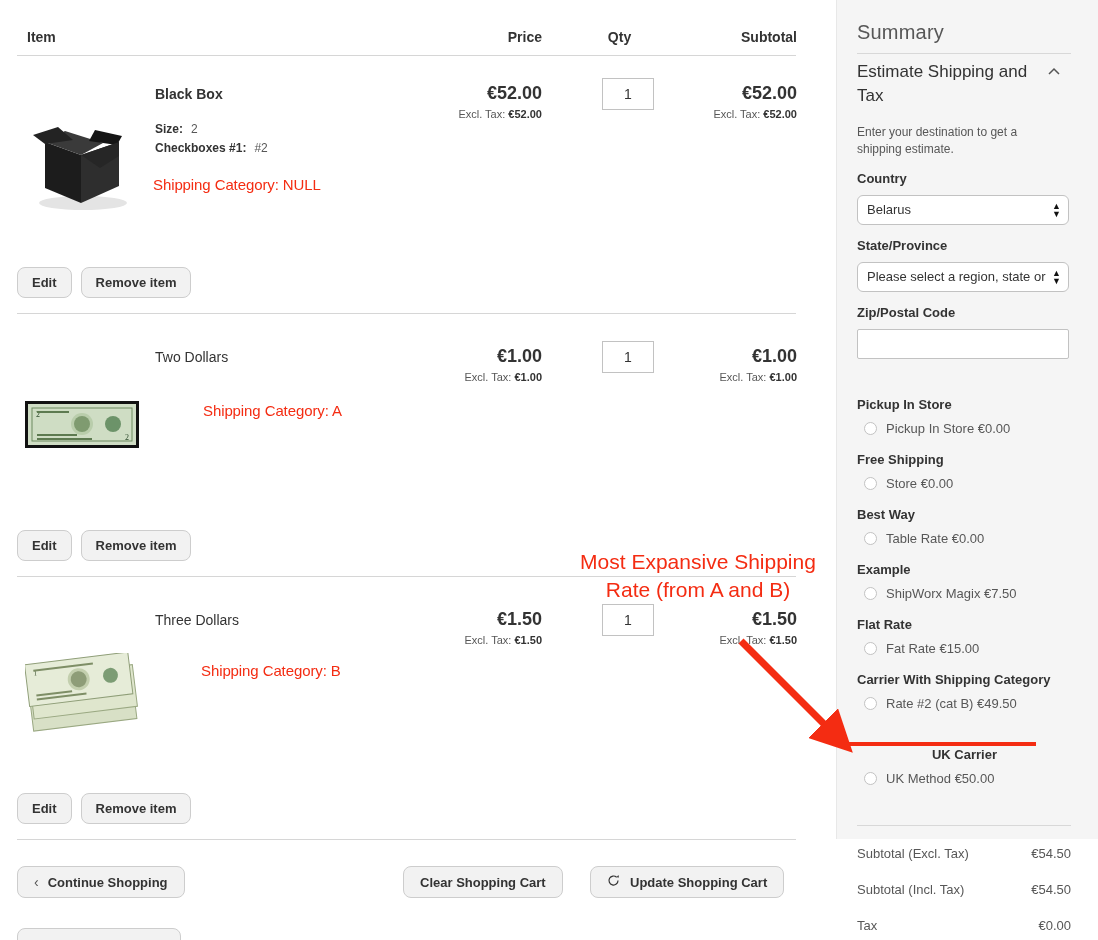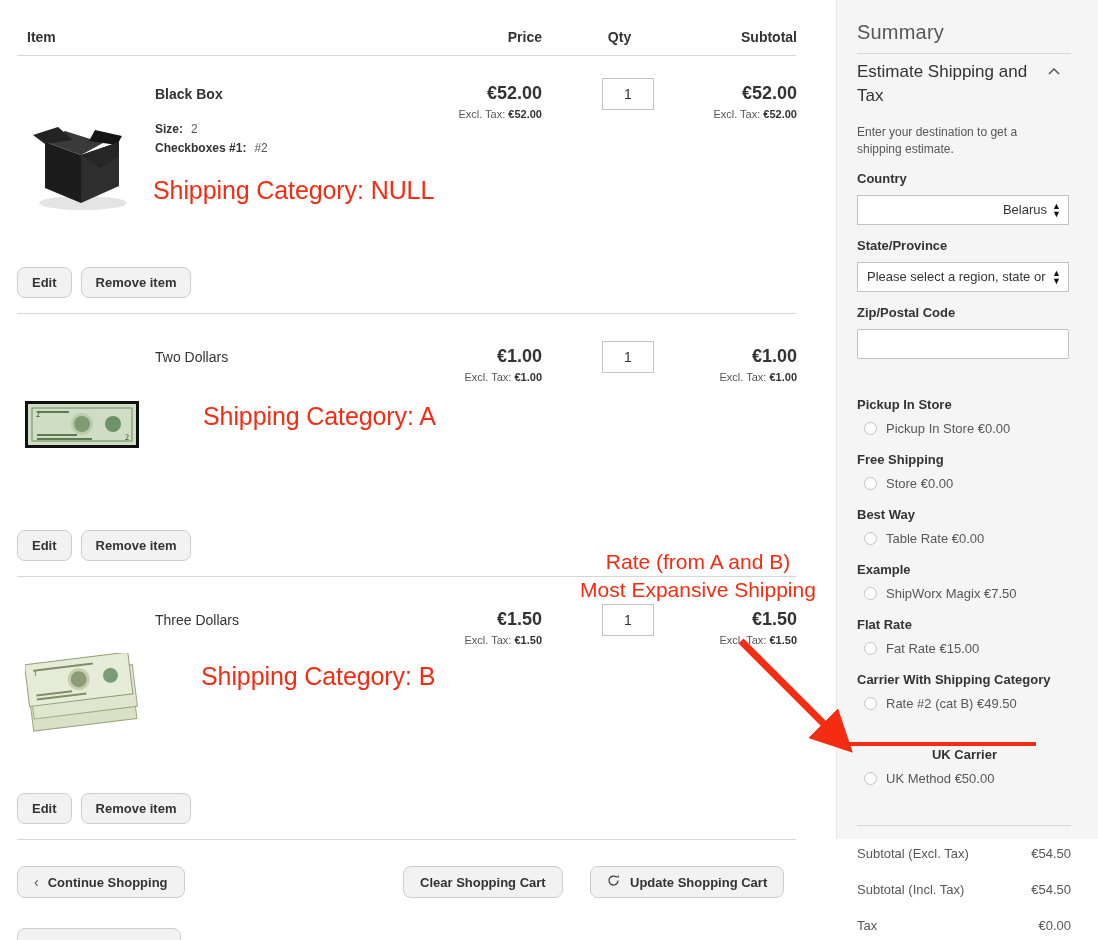--- a/index.html
+++ b/index.html
@@ -36,21 +36,21 @@
     position: absolute; font-size: 14px; color: #333; left: 138px; white-space: nowrap;
   }
   .opt-list { position: absolute; left: 138px; font-size: 12px; }
   .opt-row { margin-bottom: 5px; white-space: nowrap; }
   .opt-label { font-weight: bold; color:#333; }
   .opt-val { color:#575757; margin-left: 8px; }
 
   .ann {
     position: absolute;
     color: #F42C12;
-    font-size: 25px;
+    font-size: 15px;
     font-family: "Liberation Sans", sans-serif;
     white-space: nowrap;
     letter-spacing: -0.1px;
   }
   .ann-block { position:absolute; color:#F42C12; font-size:21px; text-align:center; line-height:28px; }
 
   .price-cell {
     position: absolute; left: 420px; width: 105px; text-align: right;
   }
   .subtotal-cell {
@@ -101,22 +101,22 @@
   }
   .est-desc {
     position:absolute; left:20px; top:124px; width: 192px;
     font-size: 12px; color: #575757; line-height: 17px;
   }
   .fld-label {
     position:absolute; left:20px; font-size: 13px; font-weight: bold; color:#333;
   }
   .sel {
     position:absolute; left: 20px; width: 212px; height: 30px;
-    border: 1px solid #c2c2c2; border-radius: 0; background:#fff;
-    font-size: 13px; color: #333; text-align: right;
+    border: 1px solid #c2c2c2; border-radius: 6px; background:#fff;
+    font-size: 13px; color: #333;
   }
   .sel-txt {
     position:absolute; left: 9px; top: 6px; width: 180px;
     white-space: nowrap; overflow: hidden;
   }
   .sel-arrows { position:absolute; right: 7px; top: 6px; line-height: 8px; font-size: 9px; color:#111; }
   .txtfield {
     position:absolute; left: 20px; width: 212px; height: 30px;
     border: 1px solid #c2c2c2; border-radius: 2px; background:#fff;
   }
@@ -280,22 +280,22 @@
               <path d="M11 6.5a4.5 4.5 0 1 1-1.4-3.25" fill="none" stroke="#333" stroke-width="1.2"></path>
               <path d="M11.4 0.9 L9.5 3.3 L12 3.5 Z" fill="#333"></path>
             </svg>
         </span>
           <span>Update Shopping Cart</span>
       </button>
       <button class="btn btn-lg" style="position:absolute; left:0; top:62px; width:164px;"></button>
     </div>
 
     <div class="ann-block" style="left:553px; top:548px; width:290px;">
+      <div>Most Expansive Shipping</div>
       <div>Rate (from A and B)</div>
-      <div>Most Expansive Shipping</div>
     </div>
   </div>
 
   <div id="summary">
     <div class="sum-title">Summary</div>
     <div class="sum-div" style="top:53px;"></div>
 
     <div class="est-title">Estimate Shipping and Tax</div>
     <div class="est-desc">Enter your destination to get a shipping estimate.</div>
 

